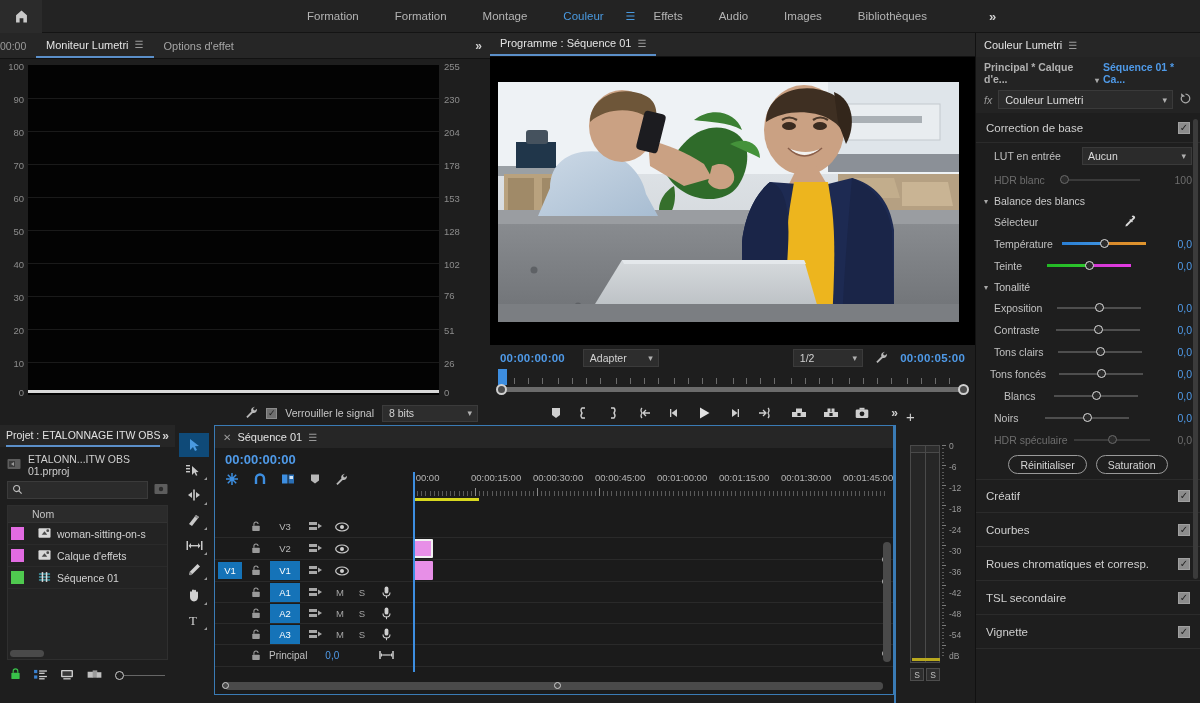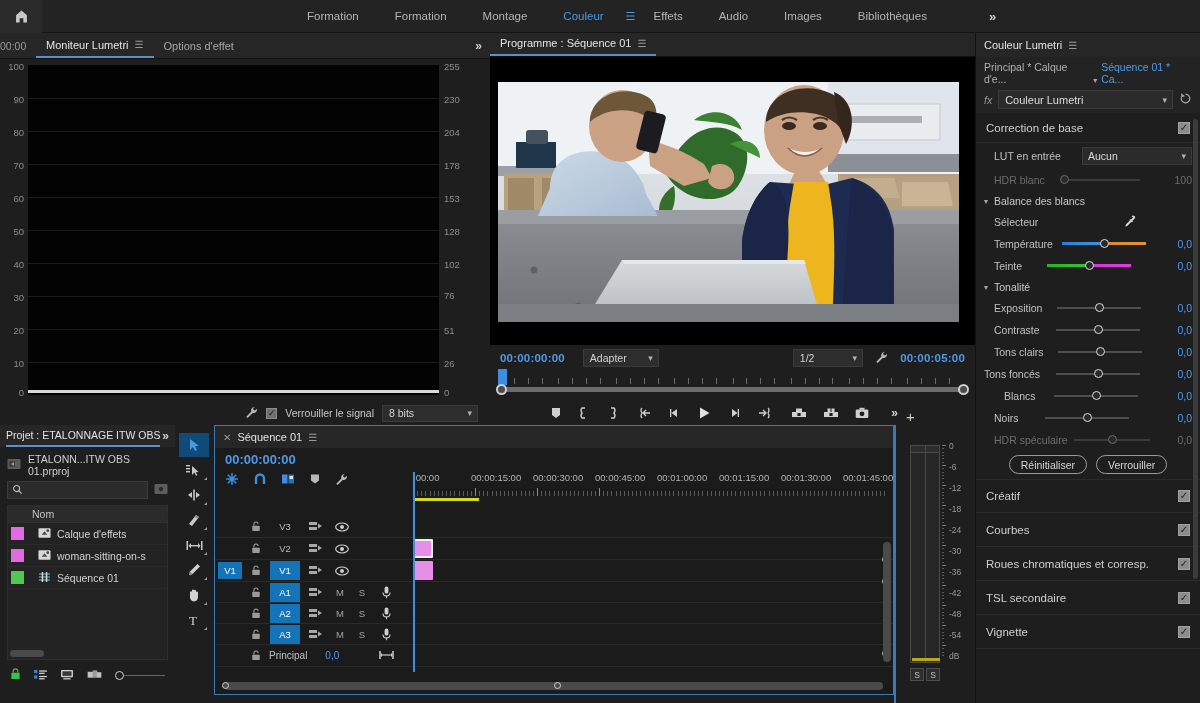--- a/index.html
+++ b/index.html
@@ -98,21 +98,21 @@
     border-left: 4.5px solid transparent; border-right: 4.5px solid transparent;
     border-top: 5px solid #3d8ee0;
   }
   .transport { height: 32px; display: flex; align-items: center; justify-content: center; gap: 16px; }
   .tbtn { color: #cfcfcf; display: flex; align-items: center; }
 
   
   #lumetri { left: 975px; top: 33px; width: 225px; height: 670px; background: #1e1e1e; border-left: 1px solid #111; }
   .lum-head { height: 24px; background: #262626; display: flex; align-items: center; padding: 0 8px; gap: 6px; }
   .lum-sub { background: #232323; padding: 4px 8px; }
-  .lum-target { display: flex; align-items: flex-end; gap: 4px; font-size: 10.5px; }
+  .lum-target { display: flex; align-items: flex-end; gap: 4px; font-size: 10.5px; font-weight: bold; }
   .lum-target .grey { color: #b0b0b0; }
   .lum-target .blue { color: #4f9ae8; }
   .lum-fxrow { display: flex; align-items: center; gap: 6px; margin-top: 5px; }
   .fx-select {
     flex: 1; height: 19px; background: #2b2b2b; border: 1px solid #3a3a3a;
     display: flex; align-items: center; padding: 0 6px; font-size: 11px; color: #dcdcdc;
     position: relative;
   }
   .lum-scroll { position: relative; height: 600px; overflow: hidden; }
   .section-header {
@@ -635,21 +635,21 @@
       </div>
       <div class="row">
         <span class="lbl" style="margin-left:10px;">Tons clairs</span>
         <div class="slider-wrap">
             <div class="slider-line"></div>
             <div class="slider-knob"></div>
           </div>
         <span class="val">0,0</span>
       </div>
       <div class="row">
-        <span class="lbl" style="margin-left:0;">Tons foncés</span>
+        <span class="lbl" style="margin-left:6px;">Tons foncés</span>
         <div class="slider-wrap">
             <div class="slider-line"></div>
             <div class="slider-knob"></div>
           </div>
         <span class="val">0,0</span>
       </div>
       <div class="row">
         <span class="lbl" style="margin-left:20px;">Blancs</span>
         <div class="slider-wrap">
             <div class="slider-line"></div>
@@ -669,21 +669,21 @@
         <span class="lbl dim" style="margin-left:10px;">HDR spéculaire</span>
         <div class="slider-wrap" style="width:76px;">
             <div class="slider-line dim"></div>
             <div class="slider-knob dim" style="left:34px;"></div>
           </div>
         <span class="val dim">0,0</span>
       </div>
 
       <div style="display:flex;gap:9px;justify-content:center;padding:4px 0 5px 0;">
         <div class="btn-round">Réinitialiser</div>
-        <div class="btn-round">Verrouiller</div>
+        <div class="btn-round">Saturation</div>
       </div>
 
 
       <div class="section-header" style="border-top:1px solid #2b2b2b;height:34px;">
         <span>Créatif</span>
         <span class="chk2">✓</span>
       </div>
       <div class="section-header" style="height:34px;">
         <span>Courbes</span>
         <span class="chk2">✓</span>
@@ -740,32 +740,32 @@
       </div>
       <div class="proj-row">
         <span class="swatch" style="background:#e26be2;"></span>
         <span style="margin-left:8px;">
           <svg width="13" height="12" viewBox="0 0 14 12">
               <rect x="0.5" y="1" width="13" height="10" rx="1" fill="#d8d8d8"></rect>
               <path d="M4 8 L7 4 L10 8 Z" fill="#4a4a4a"></path>
               <circle cx="10.5" cy="3.5" r="1.5" fill="#4a4a4a"></circle>
             </svg>
         </span>
-        <span class="proj-name">Calque d'effets</span>
+        <span class="proj-name">woman-sitting-on-s</span>
       </div>
       <div class="proj-row">
         <span class="swatch" style="background:#e26be2;"></span>
         <span style="margin-left:8px;">
           <svg width="13" height="12" viewBox="0 0 14 12">
               <rect x="0.5" y="1" width="13" height="10" rx="1" fill="#d8d8d8"></rect>
               <path d="M4 8 L7 4 L10 8 Z" fill="#4a4a4a"></path>
               <circle cx="10.5" cy="3.5" r="1.5" fill="#4a4a4a"></circle>
             </svg>
         </span>
-        <span class="proj-name">woman-sitting-on-s</span>
+        <span class="proj-name">Calque d'effets</span>
       </div>
       <div class="proj-row">
         <span class="swatch" style="background:#4fc94f;"></span>
         <span style="margin-left:8px;">
           <svg width="13" height="12" viewBox="0 0 14 12">
               <rect x="1" y="2" width="12" height="1.6" fill="#3f9aa8"></rect>
               <rect x="1" y="5.2" width="12" height="1.6" fill="#3f9aa8"></rect>
               <rect x="1" y="8.4" width="12" height="1.6" fill="#3f9aa8"></rect>
               <rect x="4" y="0.7" width="1.6" height="10.6" fill="#d8d8d8"></rect>
               <rect x="8.4" y="0.7" width="1.6" height="10.6" fill="#d8d8d8"></rect>

